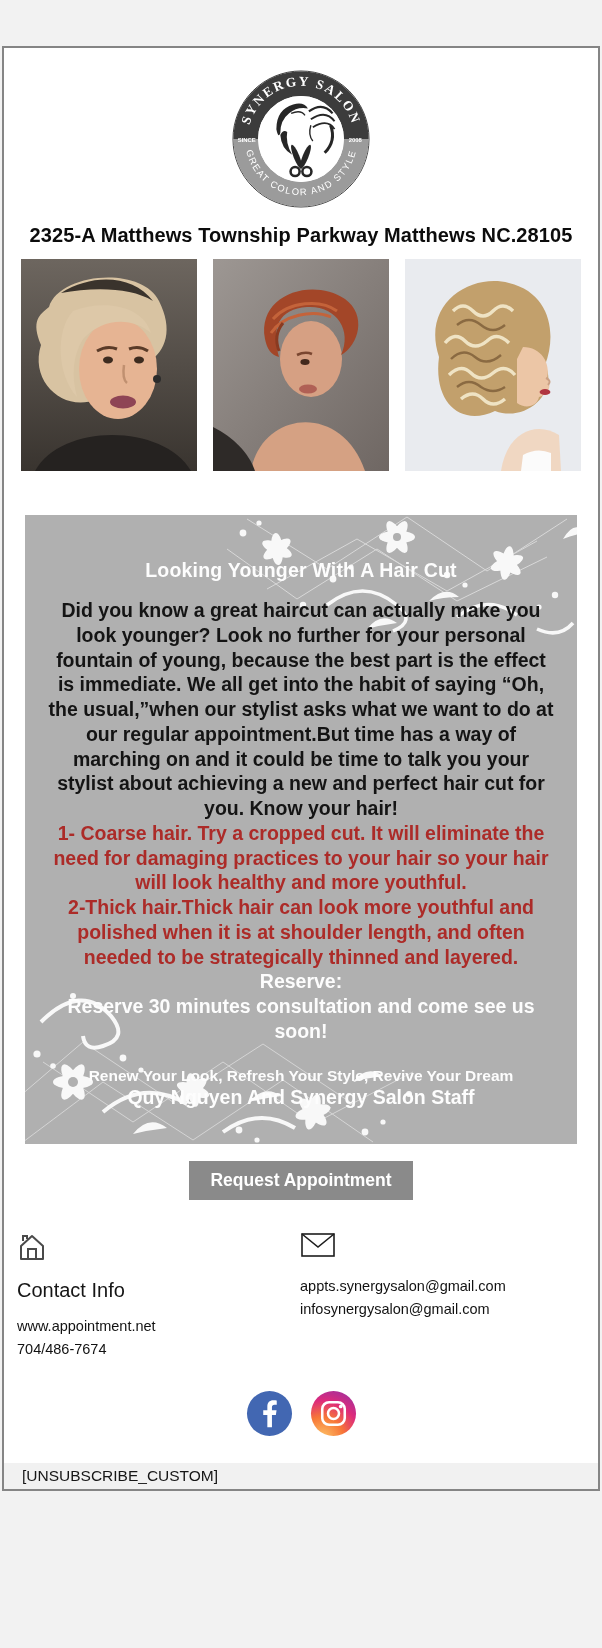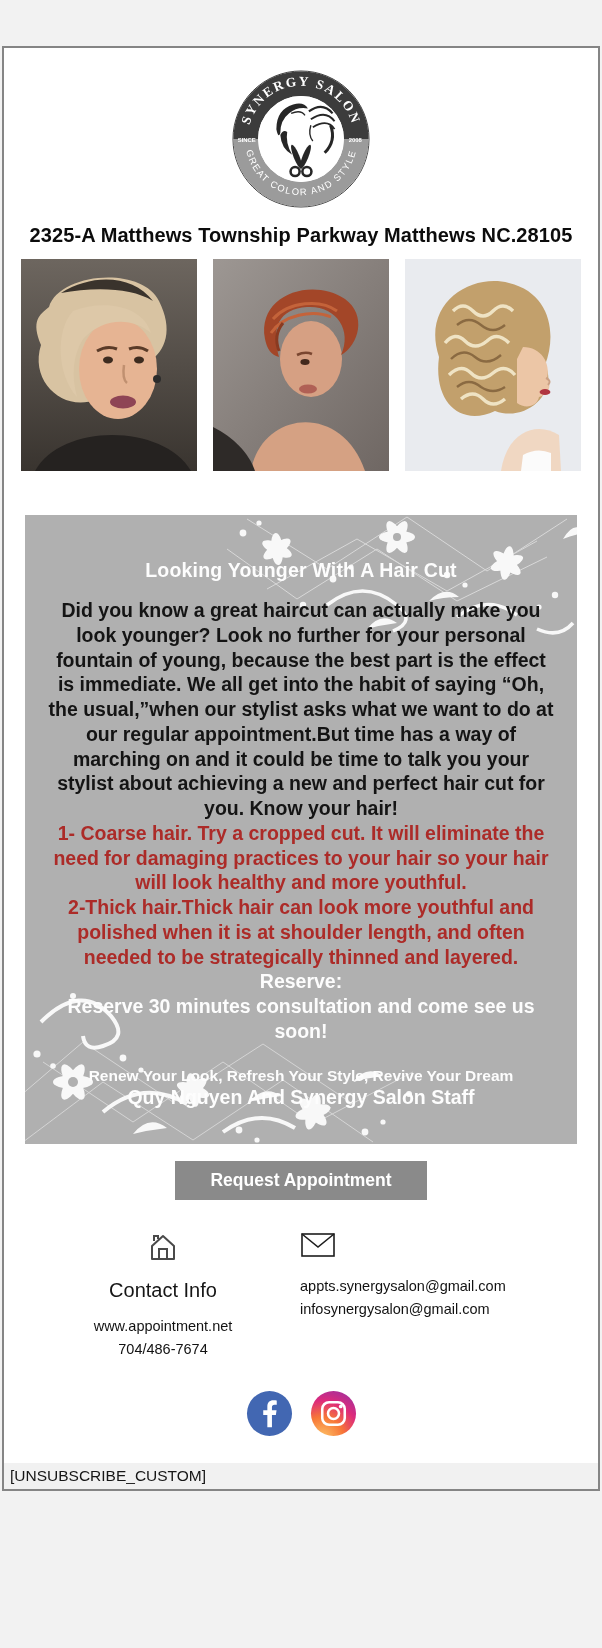--- a/index.html
+++ b/index.html
@@ -46,41 +46,41 @@
   .article p{margin:0; font-size:19.5px; font-weight:700; line-height:1.27;}
   .p-black{color:#141414;}
   .p-red{color:#ac2b28; margin-top:2px;}
   .p-white{color:#fdfdfd;}
   .freebie-label{color:#fdfdfd; margin-top:2px;}
   .tagline{font-size:15.5px !important; color:#fdfdfd; margin-top:22px !important;}
   .signature{font-size:19.5px; color:#fdfdfd;}
   
   .cta-row{display:flex; justify-content:center; margin-top:17px;}
   .cta{
-    width:252px; height:39px; border:none; cursor:pointer;
+    width:224px; height:39px; border:none; cursor:pointer;
     background:#8a8a8a; color:#fff; font-weight:700; font-size:17.5px;
     font-family:"Liberation Sans", sans-serif;
   }
   
   .footer{display:flex; margin-top:32px;}
   .fcol{box-sizing:border-box;}
-  .fcol.left{width:296px; padding-left:22px;text-align:center;}
+  .fcol.left{width:296px; padding-left:13px;}
   .fcol.right{flex:1;}
   .ficon{height:30px;}
   .fheading{font-size:20px; font-weight:400; color:#161616; margin-top:17px;}
   .flinks{margin-top:13px; font-size:14.5px; line-height:23px; color:#121212;}
   .flinks a{color:#121212; text-decoration:none; cursor:pointer;}
   .social{display:flex; justify-content:center; gap:17px; margin-top:29px;}
   .social a{display:block; width:47px; height:47px; cursor:pointer;}
   .social svg{display:block; width:47px; height:47px;}
   
   .spacer{flex:1; min-height:26px;}
   .unsub{
     background:#f1f1f1; height:26px; line-height:26px;
-    font-size:15.5px; color:#161616; padding-left:6px;
+    font-size:15.5px; color:#161616; padding-left:18px;
   }
 </style>
 </head>
 <body>
 
 <div class="card">
 
   <div class="logo-wrap">
     <svg viewBox="0 0 140 140">
       <circle cx="70" cy="70" r="69" fill="#ffffff" stroke="#3d3d3d" stroke-width="1"></circle>

